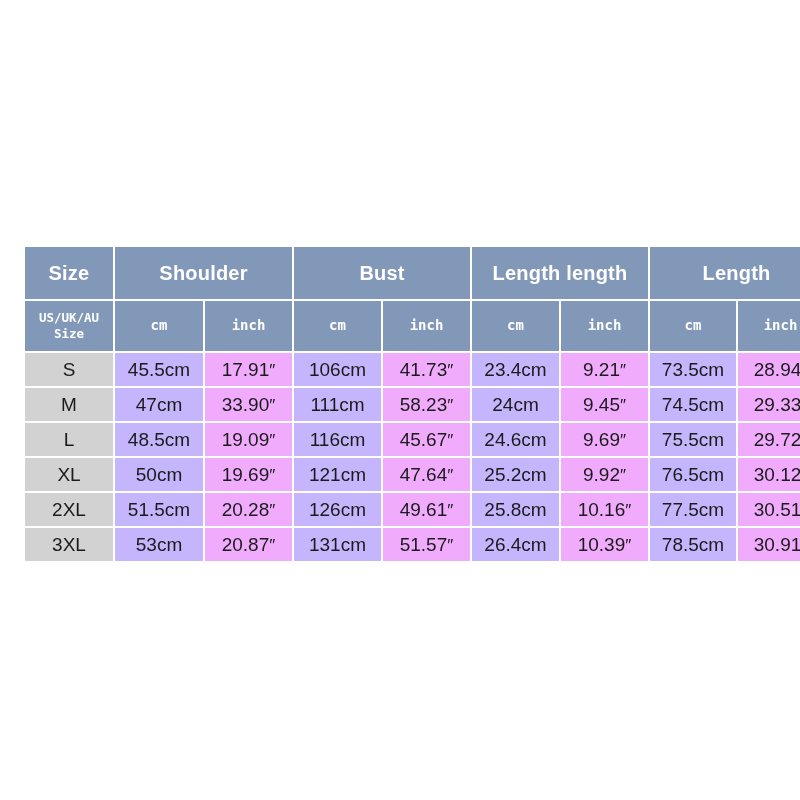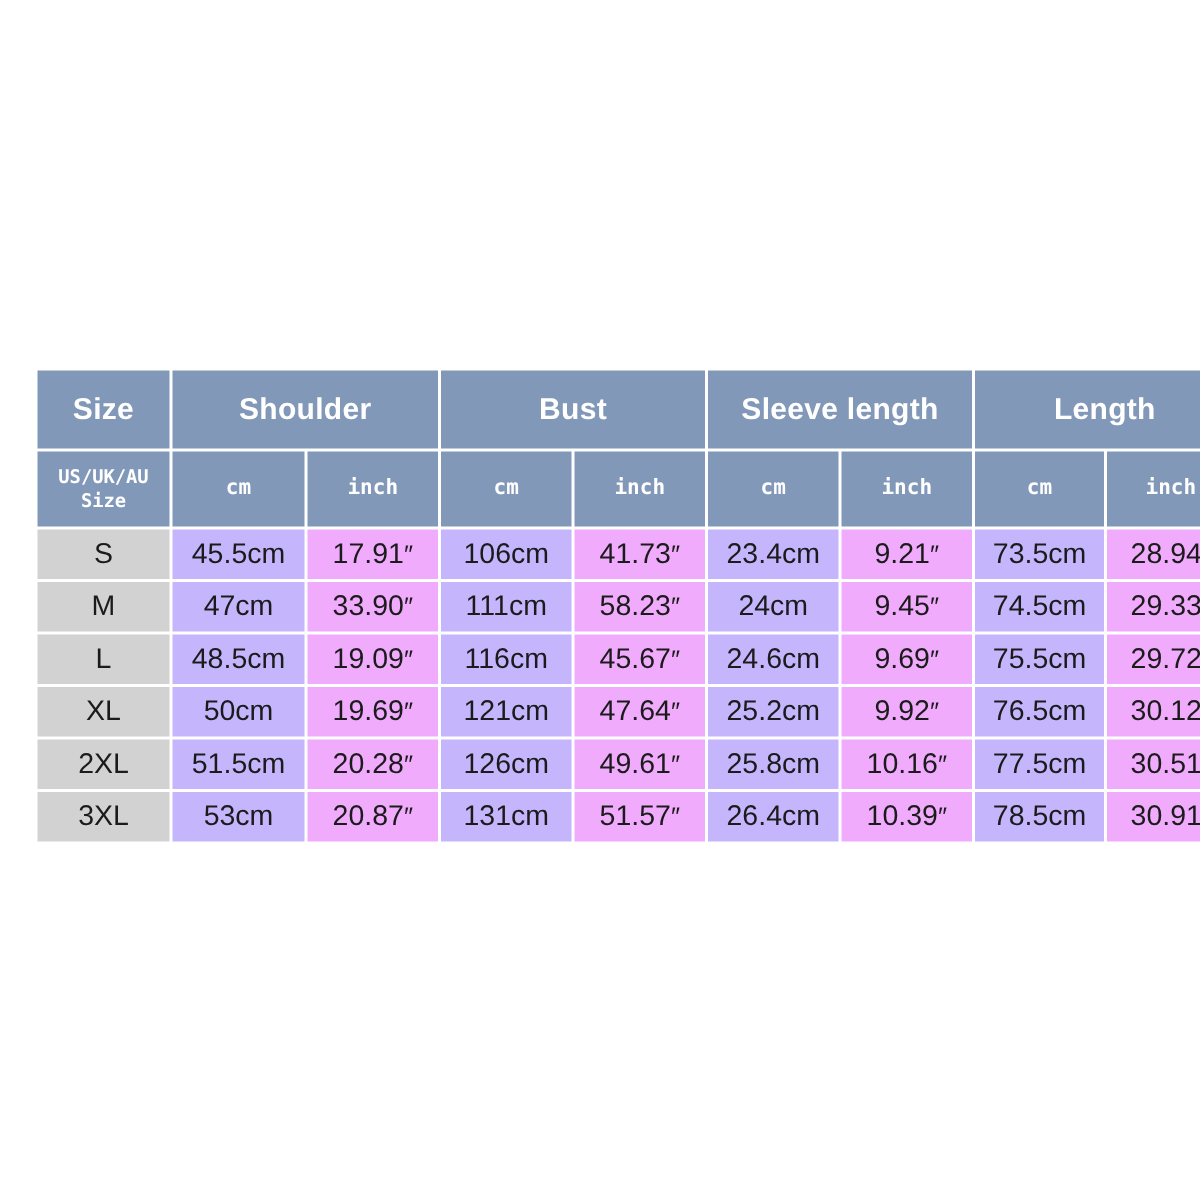--- a/index.html
+++ b/index.html
@@ -93,21 +93,21 @@
       <col style="width:87px">
       <col style="width:87px">
       <col style="width:86px">
       <col style="width:85px">
     </colgroup>
     <tbody>
       <tr>
         <td class="hdr-top">Size</td>
         <td class="hdr-top" colspan="2">Shoulder</td>
         <td class="hdr-top" colspan="2">Bust</td>
-        <td class="hdr-top" colspan="2">Sleeve length</td>
+        <td class="hdr-top" colspan="2">Length length</td>
         <td class="hdr-top" colspan="2">Length</td>
       </tr>
 
       <tr>
         <td class="hdr-sub two-line">
           <div>US/UK/AU</div>
           <div>Size</div>
         </td>
         <td class="hdr-sub">cm</td>
         <td class="hdr-sub">inch</td>

